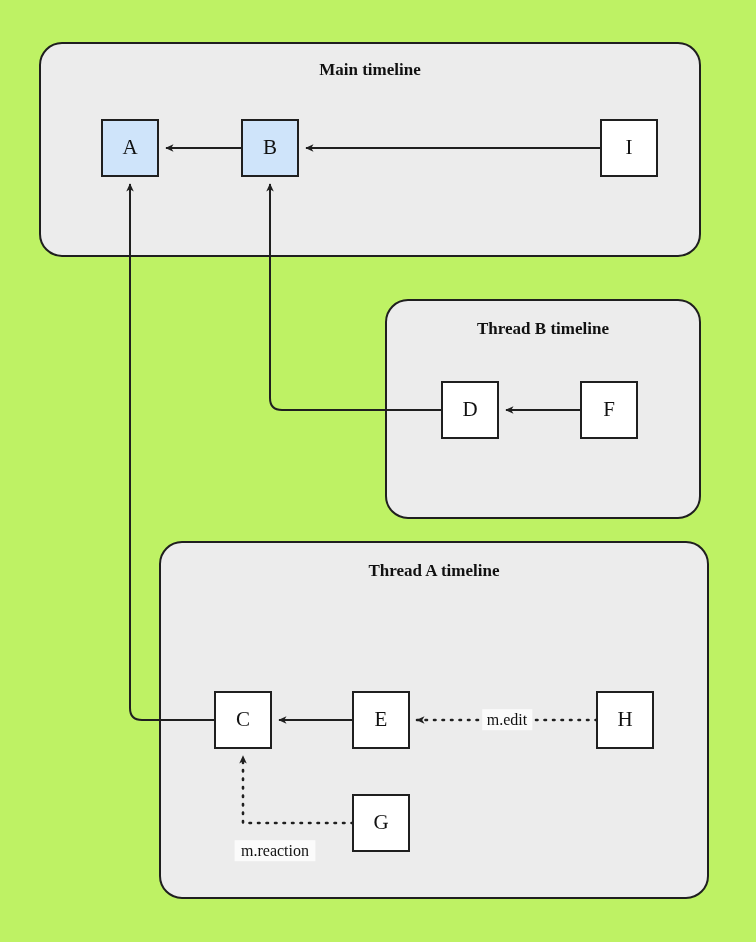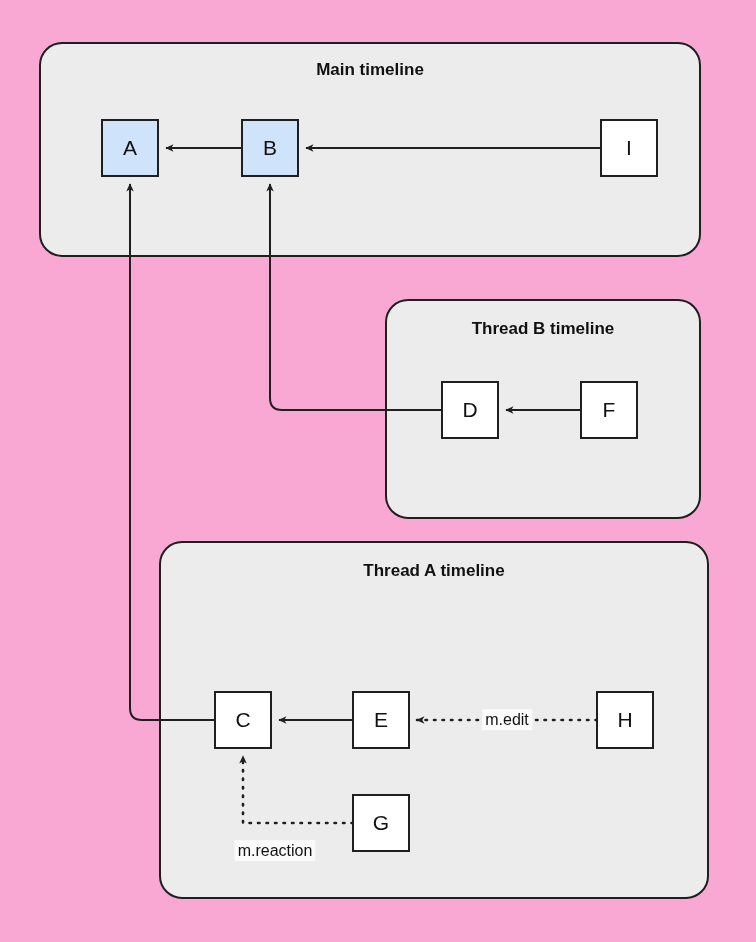--- a/index.html
+++ b/index.html
@@ -4,22 +4,22 @@
 <style>
   html, body {
     margin: 0;
     padding: 0;
     background: #ffffff;
   }
   #canvas {
     position: relative;
     width: 756px;
     height: 942px;
-    background: #f9a8d4;
-    font-family: Liberation Sans, sans-serif;
+    background: #bef264;
+    font-family: Liberation Serif, serif;
     overflow: hidden;
   }
   #diagram-svg {
     position: absolute;
     left: 0;
     top: 0;
     width: 756px;
     height: 942px;
   }
   .container-title {

